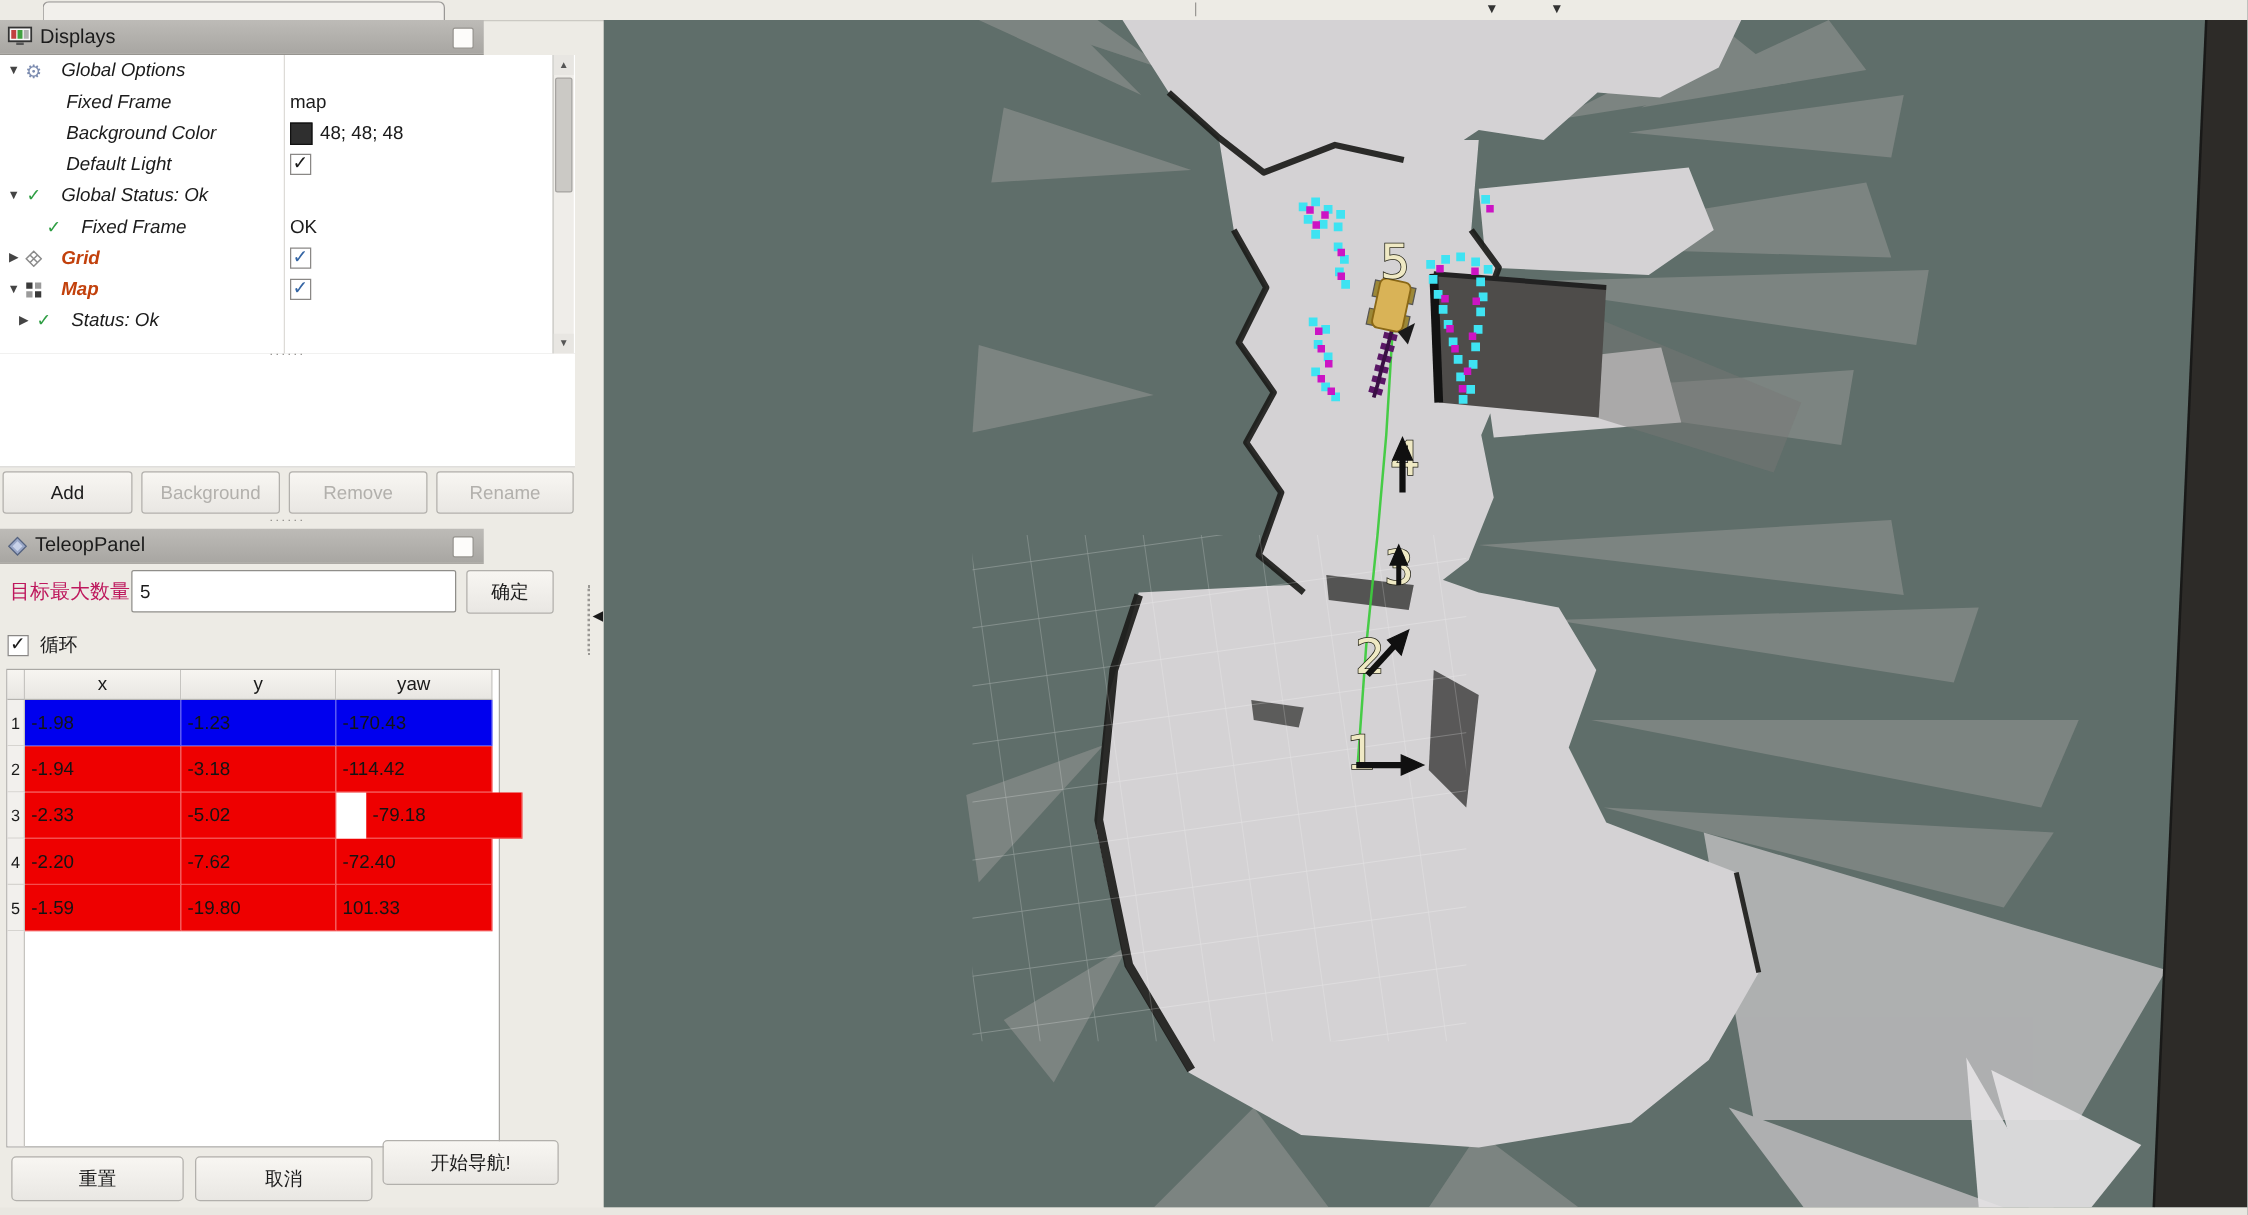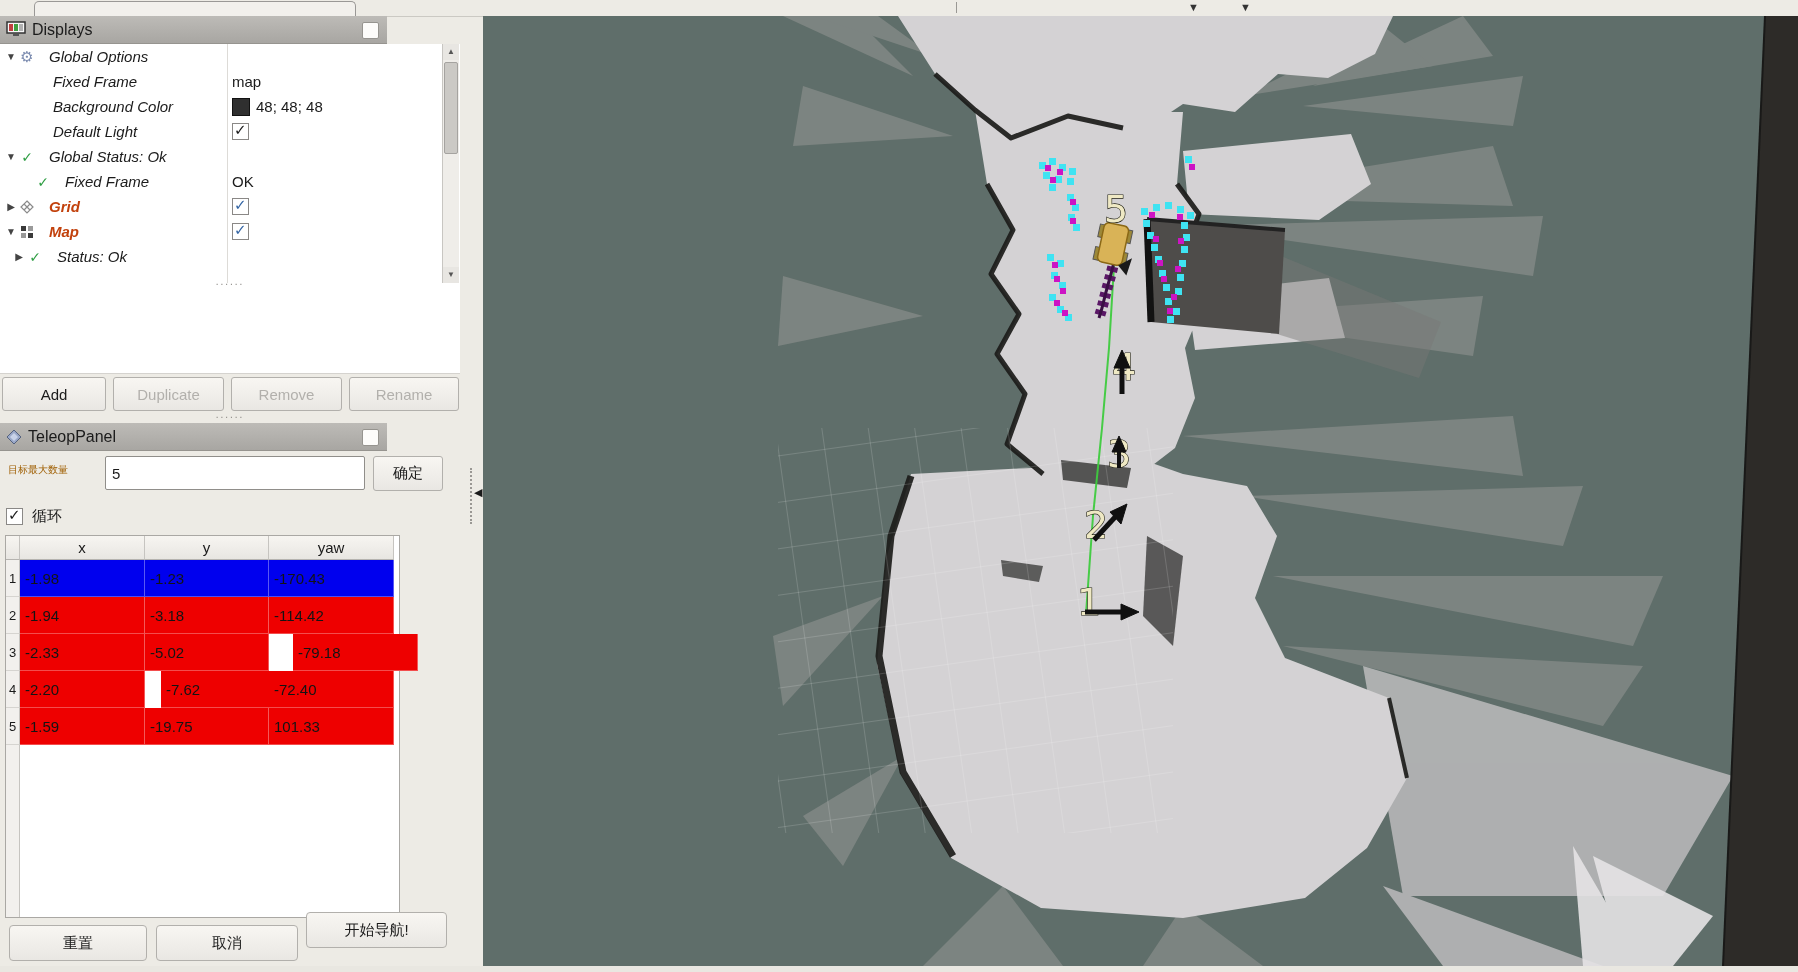--- a/index.html
+++ b/index.html
@@ -41,21 +41,21 @@
   .sb-thumb{position:absolute;left:1px;top:18px;width:14px;height:92px;background:#cbc9c5;border:1px solid #a5a3a0;border-radius:2px;box-sizing:border-box;}
   .empty-box{position:absolute;left:0;top:267px;width:460px;height:90px;background:#ffffff;border-bottom:1px solid #d5d3cf;}
   .dots{color:#8a8884;font-size:10px;letter-spacing:2px;text-align:center;line-height:6px;}
   .dots1{position:absolute;left:0;top:263px;width:460px;}
   .btn-row{position:absolute;left:2px;top:361px;width:458px;height:34px;display:flex;gap:7px;}
   .pbtn{flex:none;height:34px;background:linear-gradient(#f8f6f2,#e9e7e3);border:1px solid #b2b0ac;border-radius:3px;font-size:15px;color:#1b1b1b;display:flex;align-items:center;justify-content:center;box-sizing:border-box;font-family:inherit;}
   .pbtn.disabled{color:#b2b0ac;}
   .dots2{position:absolute;left:0;top:412px;width:460px;}
 
   #teleop-panel{top:423px;height:543px;background:#edebe5;}
-  .goal-label{position:absolute;left:8px;top:40px;font-size:10px;color:#a16207;}
+  .goal-label{position:absolute;left:8px;top:40px;font-size:16px;color:#be185d;}
   .goal-input{position:absolute;left:105px;top:33px;width:260px;height:34px;background:#fff;border:1px solid #908e8a;border-radius:2px;font-size:15px;padding:0 6px;box-sizing:border-box;font-family:inherit;color:#1b1b1b;}
   .confirm-btn{position:absolute;left:373px;top:33px;width:70px;height:35px;}
   .loop-row{position:absolute;left:6px;top:84px;display:flex;align-items:center;gap:9px;font-size:15px;color:#1b1b1b;}
   .wtable{position:absolute;left:5px;top:112px;width:395px;height:383px;background:#fff;border:1px solid #aaa8a4;box-sizing:border-box;}
   .hcell{position:absolute;top:0;height:24px;background:linear-gradient(#f7f5f1,#e8e6e2);border-right:1px solid #c6c4c0;border-bottom:1px solid #b5b3af;box-sizing:border-box;font-size:15px;color:#1a1a1a;display:flex;align-items:center;justify-content:center;}
   .ncell{position:absolute;width:14px;height:37px;background:#f2f0ed;border-right:1px solid #c6c4c0;border-bottom:1px solid #d6d4d0;box-sizing:border-box;font-size:13px;color:#1a1a1a;display:flex;align-items:center;justify-content:center;}
   .dcell{position:absolute;height:37px;box-sizing:border-box;font-size:15px;color:#141414;display:flex;align-items:center;padding-left:5px;border-right:1px solid rgba(255,255,255,.35);border-bottom:1px solid rgba(255,255,255,.3);}
   .row-blue{background:#0000ee;}
   .row-red{background:#ee0000;}
   .numstrip{position:absolute;left:0;top:209px;width:14px;height:172px;background:#f2f0ed;border-right:1px solid #c6c4c0;box-sizing:border-box;}
@@ -216,21 +216,21 @@
         <div class="sb-thumb"></div>
         <div class="sb-btn sb-dn">▼</div>
       </div>
     </div>
 
     <div class="empty-box"></div>
     <div class="dots dots1">......</div>
 
     <div class="btn-row">
       <button class="pbtn" style="width:104px">Add</button>
-      <button class="pbtn disabled" style="width:111px">Duplicate</button>
+      <button class="pbtn disabled" style="width:111px">Background</button>
       <button class="pbtn disabled" style="width:111px">Remove</button>
       <button class="pbtn disabled" style="width:110px">Rename</button>
     </div>
   </div>
 
   <div class="dots dots2">......</div>
 
   <div id="teleop-panel" class="panel">
     <div class="panel-header">
       <svg width="16" height="16" viewBox="0 0 16 16">
@@ -268,26 +268,26 @@
       <div class="dcell row-red" style="left:139px;top:61px;width:124px;">-3.18</div>
       <div class="dcell row-red" style="left:263px;top:61px;width:125px;">-114.42</div>
 
       <div class="ncell" style="top:98px;">3</div>
       <div class="dcell row-red" style="left:14px;top:98px;width:125px;">-2.33</div>
       <div class="dcell row-red" style="left:139px;top:98px;width:124px;">-5.02</div>
       <div class="dcell row-red" style="left:263px;top:98px;width:125px;margin-left:24px;">-79.18</div>
 
       <div class="ncell" style="top:135px;">4</div>
       <div class="dcell row-red" style="left:14px;top:135px;width:125px;">-2.20</div>
-      <div class="dcell row-red" style="left:139px;top:135px;width:124px;margin-left:16px;">-7.62</div>
+      <div class="dcell row-red" style="left:139px;top:135px;width:124px;">-7.62</div>
       <div class="dcell row-red" style="left:263px;top:135px;width:125px;">-72.40</div>
 
       <div class="ncell" style="top:172px;">5</div>
       <div class="dcell row-red" style="left:14px;top:172px;width:125px;">-1.59</div>
-      <div class="dcell row-red" style="left:139px;top:172px;width:124px;">-19.75</div>
+      <div class="dcell row-red" style="left:139px;top:172px;width:124px;">-19.80</div>
       <div class="dcell row-red" style="left:263px;top:172px;width:125px;">101.33</div>
 
       <div class="numstrip"></div>
     </div>
 
     <div class="bot-btns">
       <button class="pbtn" id="btn-reset">重置</button>
       <button class="pbtn" id="btn-cancel">取消</button>
       <button class="pbtn" id="btn-start">开始导航!</button>
     </div>

